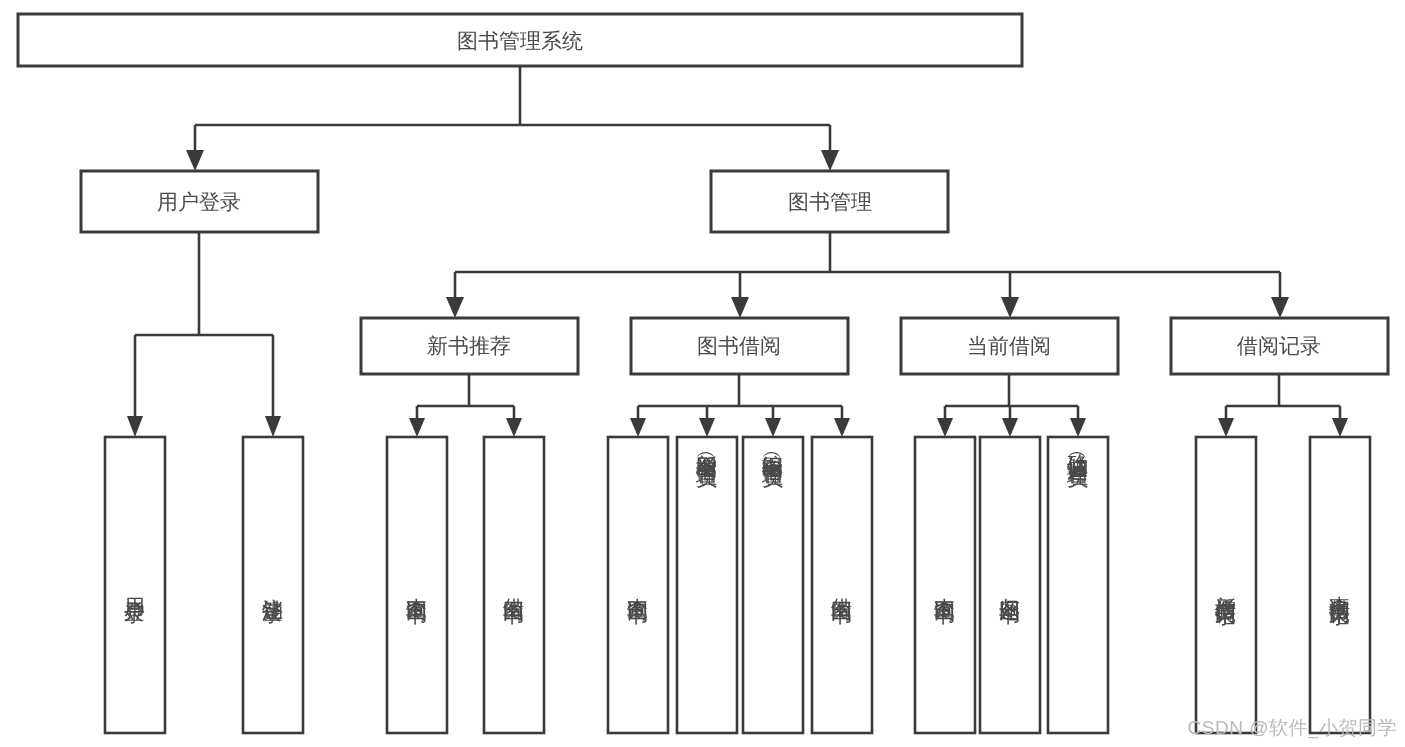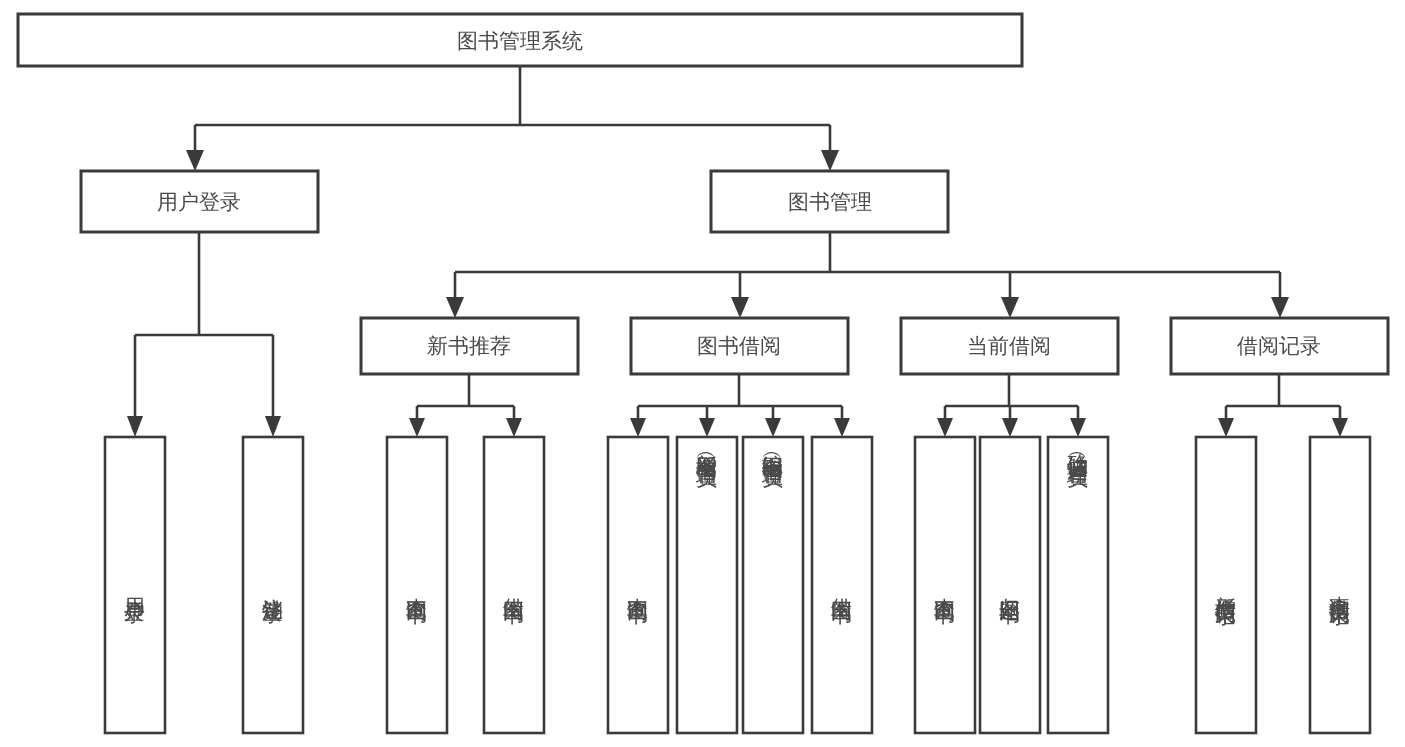--- a/index.html
+++ b/index.html
@@ -241,14 +241,15 @@
   <div class="vert-text-wrap" style="left:1048px; top:437px; width:60px; height:296px; align-items:flex-start;">
     <span class="vert-text">确认归还（管理员）</span>
   </div>
   <div class="vert-text-wrap" style="left:1196px; top:437px; width:60px; height:296px;">
     <span class="vert-text">新增借阅记录</span>
   </div>
   <div class="vert-text-wrap" style="left:1310px; top:437px; width:60px; height:296px;">
     <span class="vert-text">查询借阅记录</span>
   </div>
 
+  <div class="watermark">CSDN @软件_小贺同学</div>
 
 </div>
 
 </body></html>

